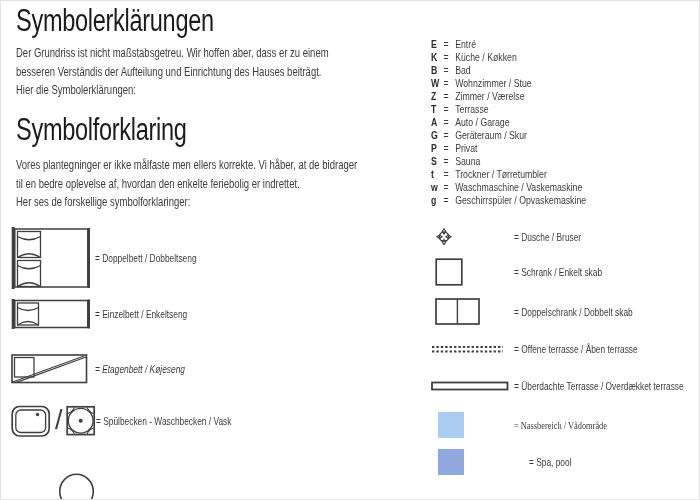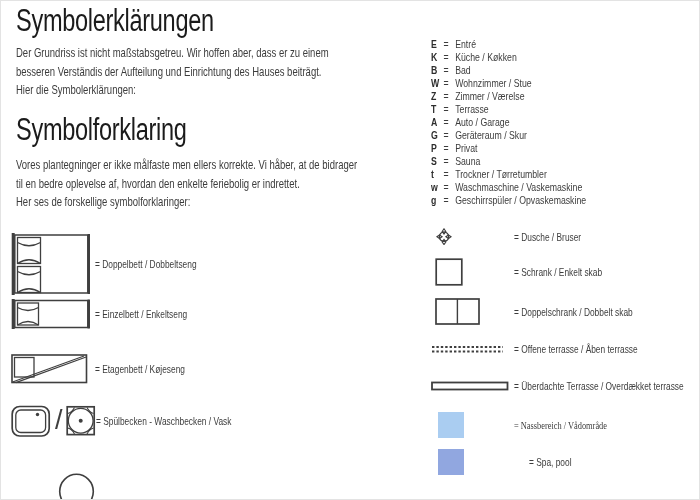--- a/index.html
+++ b/index.html
@@ -132,21 +132,21 @@
         <span class="room-label">Waschmaschine / Vaskemaskine</span>
       </div>
 
       <div class="room-row">
         <span class="room-code">g</span>
         <span class="room-eq">=</span>
         <span class="room-label">Geschirrspüler / Opvaskemaskine</span>
       </div>
     </div>
 
-  <div class="leg-row left" style="top:232px; height:62px;">
+  <div class="leg-row left" style="top:226px; height:62px;">
     <span class="sym-cell-l">
       <svg width="80" height="62" viewBox="0 0 80 62" fill="none" stroke="#3f3f3f">
         <line x1="2.2" y1="0" x2="2.2" y2="62" stroke-width="3"></line>
         <line x1="77.8" y1="1" x2="77.8" y2="61" stroke-width="2.4"></line>
         <rect x="3.8" y="2" width="73" height="58" stroke-width="1.5"></rect>
         <rect x="6.5" y="4.5" width="23" height="26" stroke-width="1.3"></rect>
         <path d="M6.5,9.5 Q18,16 29.5,9.5" stroke-width="1.3"></path>
         <path d="M6.5,30.5 Q18,23 29.5,30.5" stroke-width="1.3"></path>
         <rect x="6.5" y="33.5" width="23" height="26" stroke-width="1.3"></rect>
         <path d="M6.5,38.5 Q18,45 29.5,38.5" stroke-width="1.3"></path>
@@ -163,21 +163,21 @@
         <line x1="77.8" y1="0.5" x2="77.8" y2="29.5" stroke-width="2.4"></line>
         <rect x="3.8" y="1.5" width="73" height="27" stroke-width="1.5"></rect>
         <rect x="6.5" y="4" width="21" height="22" stroke-width="1.3"></rect>
         <path d="M6.5,8.5 Q17,14.5 27.5,8.5" stroke-width="1.3"></path>
         <path d="M6.5,26 Q17,19 27.5,26" stroke-width="1.3"></path>
       </svg>
     </span>
     <span class="leg-label">= Einzelbett / Enkeltseng</span>
   </div>
 
-  <div class="leg-row left" style="top:352px; height:31px;">
+  <div class="leg-row left" style="top:352px; height:31px;font-style:italic;">
     <span class="sym-cell-l">
       <svg width="78" height="31" viewBox="0 0 78 31" fill="none" stroke="#3f3f3f">
         <rect x="1" y="2" width="74.5" height="27.5" stroke-width="1.6"></rect>
         <rect x="3.5" y="4.5" width="19.5" height="19.5" stroke-width="1.3"></rect>
         <line x1="1.5" y1="29" x2="73" y2="3" stroke-width="1.2"></line>
         <line x1="4.8" y1="29.6" x2="75.8" y2="3.8" stroke-width="1.2"></line>
       </svg>
     </span>
     <span class="leg-label">= Etagenbett / Køjeseng</span>
   </div>

